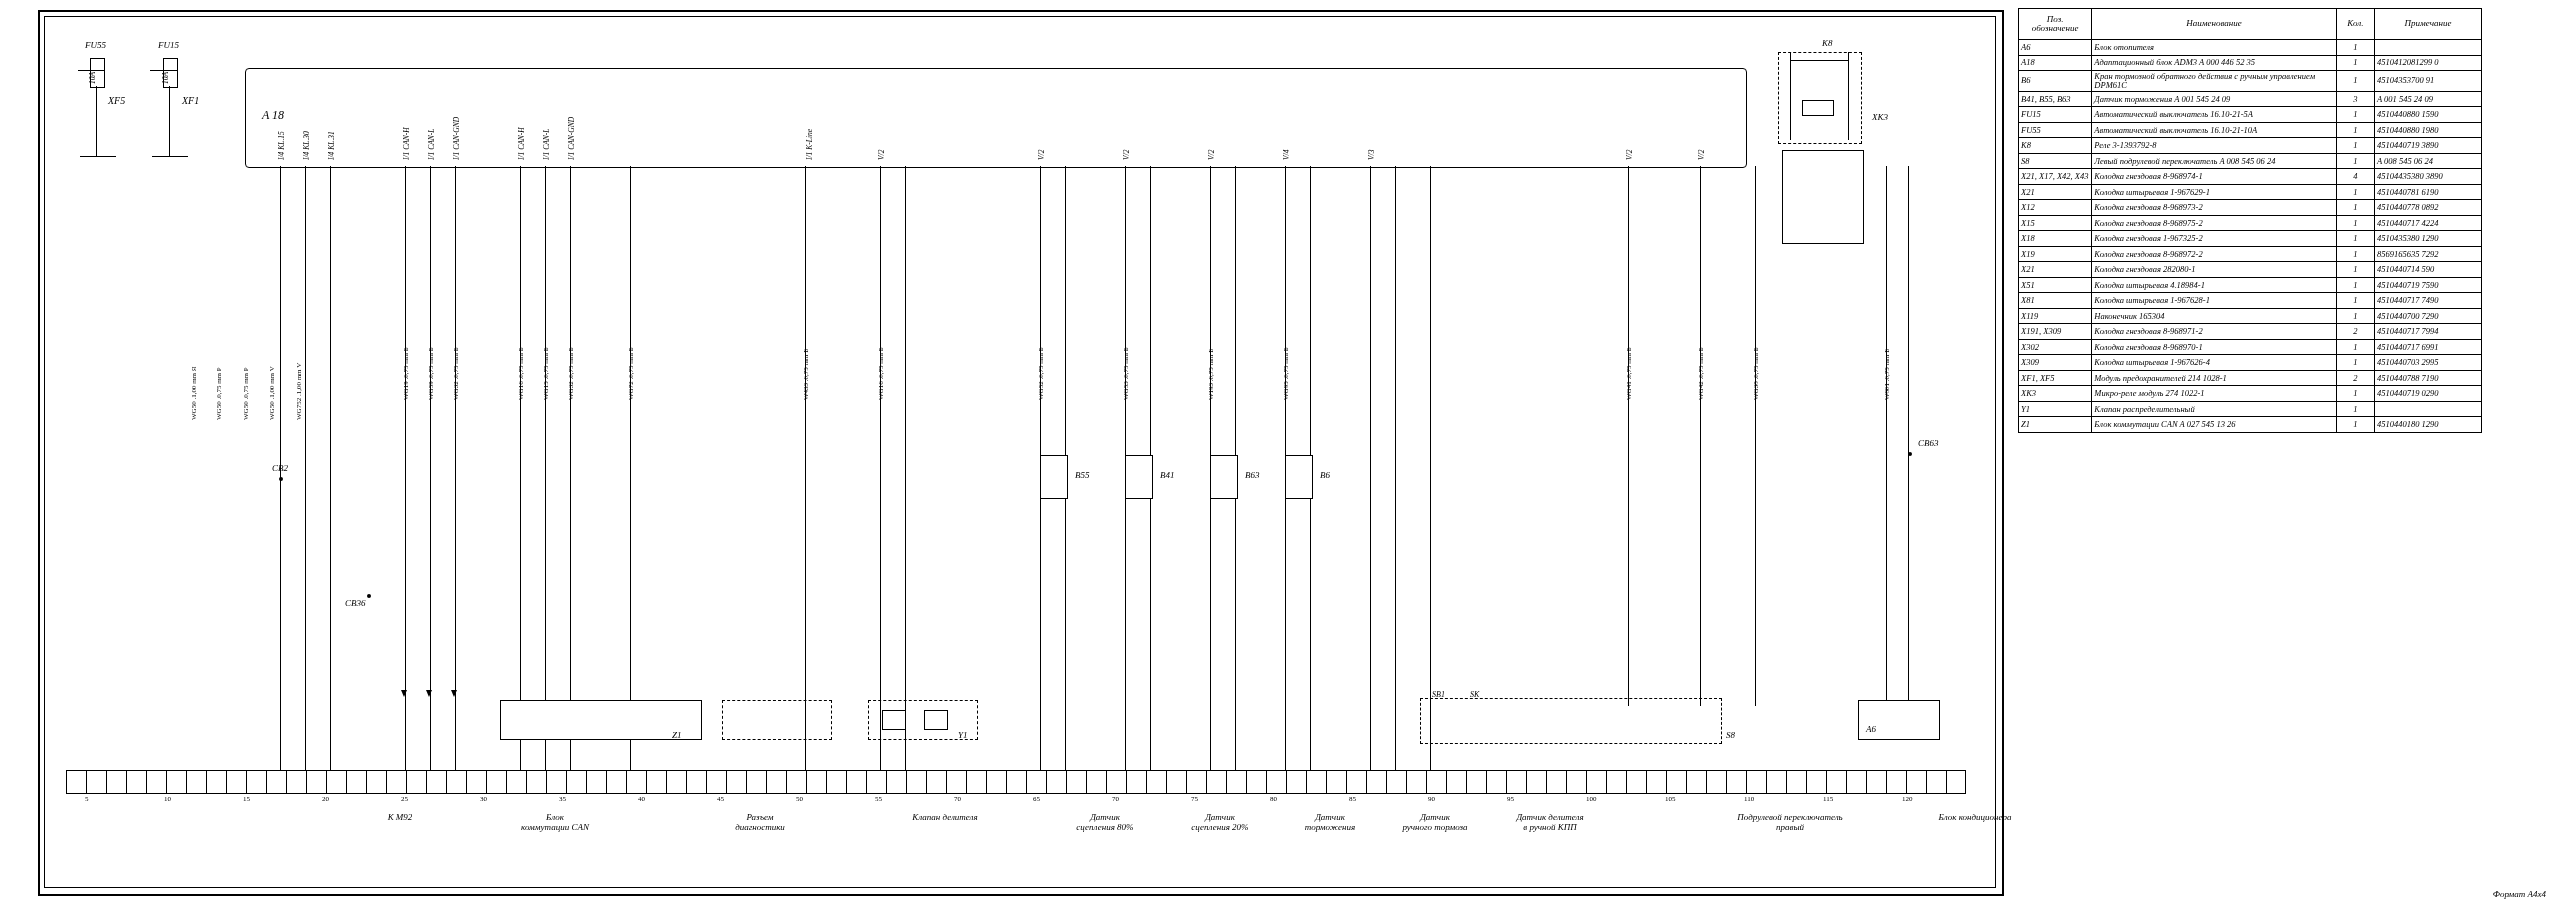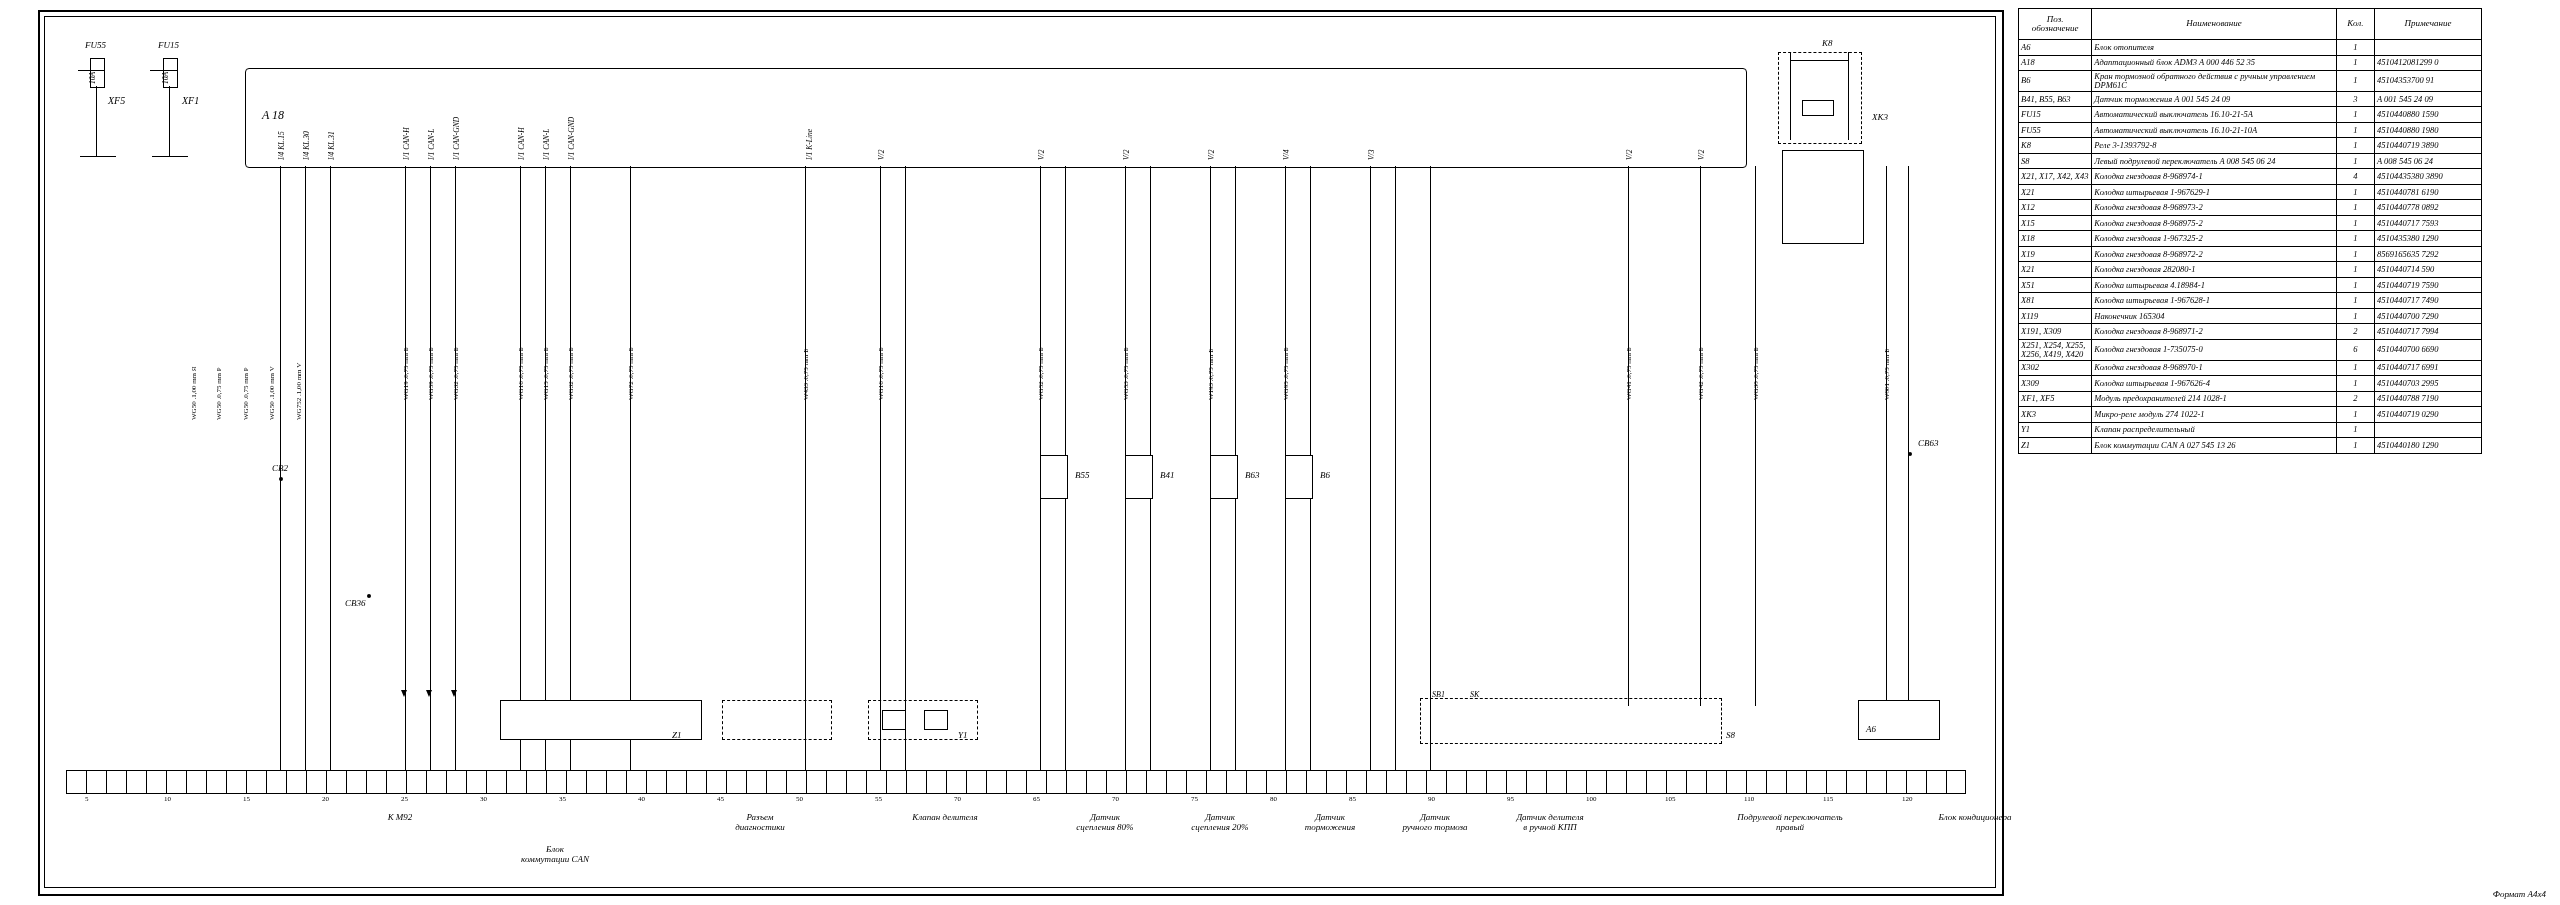--- a/index.html
+++ b/index.html
@@ -311,21 +311,21 @@
       <div class="combnum" style="left: 1507px;">95</div>
       <div class="combnum" style="left: 1586px;">100</div>
       <div class="combnum" style="left: 1665px;">105</div>
       <div class="combnum" style="left: 1744px;">110</div>
       <div class="combnum" style="left: 1823px;">115</div>
       <div class="combnum" style="left: 1902px;">120</div>
     </div>
 
   <div id="group-captions">
       <div class="grp" style="left: 340px; top: 812px; width: 120px;">К М92</div>
-      <div class="grp" style="left: 470px; top: 812px; width: 170px; margin-top: 32px;">Блок<br>коммутации CAN</div>
+      <div class="grp" style="left: 470px; top: 812px; width: 170px;">Блок<br>коммутации CAN</div>
       <div class="grp" style="left: 690px; top: 812px; width: 140px;">Разъем<br>диагностики</div>
       <div class="grp" style="left: 855px; top: 812px; width: 180px;">Клапан делителя</div>
       <div class="grp" style="left: 1040px; top: 812px; width: 130px;">Датчик<br>сцепления 80%</div>
       <div class="grp" style="left: 1155px; top: 812px; width: 130px;">Датчик<br>сцепления 20%</div>
       <div class="grp" style="left: 1270px; top: 812px; width: 120px;">Датчик<br>торможения</div>
       <div class="grp" style="left: 1370px; top: 812px; width: 130px;">Датчик<br>ручного тормоза</div>
       <div class="grp" style="left: 1480px; top: 812px; width: 140px;">Датчик делителя<br>в ручной КПП</div>
       <div class="grp" style="left: 1640px; top: 812px; width: 300px;">Подрулевой переключатель<br>правый</div>
       <div class="grp" style="left: 1900px; top: 812px; width: 150px;">Блок кондиционера</div>
     </div>
@@ -403,21 +403,21 @@
         <tr>
           <td class="c1">X12</td>
           <td class="c2">Колодка гнездовая 8-968973-2</td>
           <td class="c3">1</td>
           <td class="c4">4510440778 0892</td>
         </tr>
         <tr>
           <td class="c1">X15</td>
           <td class="c2">Колодка гнездовая 8-968975-2</td>
           <td class="c3">1</td>
-          <td class="c4">4510440717 7593</td>
+          <td class="c4">4510440717 4224</td>
         </tr>
         <tr>
           <td class="c1">X18</td>
           <td class="c2">Колодка гнездовая 1-967325-2</td>
           <td class="c3">1</td>
           <td class="c4">4510435380 1290</td>
         </tr>
         <tr>
           <td class="c1">X19</td>
           <td class="c2">Колодка гнездовая 8-968972-2</td>
@@ -448,26 +448,20 @@
           <td class="c3">1</td>
           <td class="c4">4510440700 7290</td>
         </tr>
         <tr>
           <td class="c1">X191, X309</td>
           <td class="c2">Колодка гнездовая 8-968971-2</td>
           <td class="c3">2</td>
           <td class="c4">4510440717 7994</td>
         </tr>
         <tr>
-          <td class="c1">X251, X254, X255, X256, X419, X420</td>
-          <td class="c2">Колодка гнездовая 1-735075-0</td>
-          <td class="c3">6</td>
-          <td class="c4">4510440700 6690</td>
-        </tr>
-        <tr>
           <td class="c1">X302</td>
           <td class="c2">Колодка гнездовая 8-968970-1</td>
           <td class="c3">1</td>
           <td class="c4">4510440717 6991</td>
         </tr>
         <tr>
           <td class="c1">X309</td>
           <td class="c2">Колодка штырьевая 1-967626-4</td>
           <td class="c3">1</td>
           <td class="c4">4510440703 2995</td>

